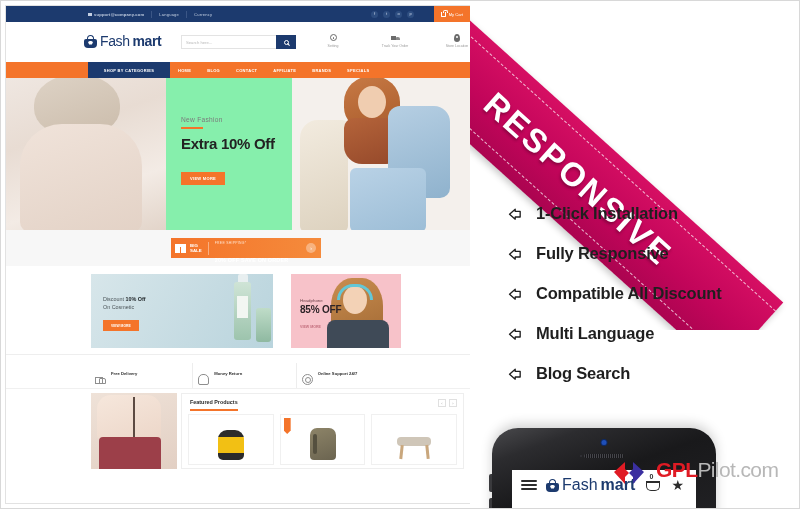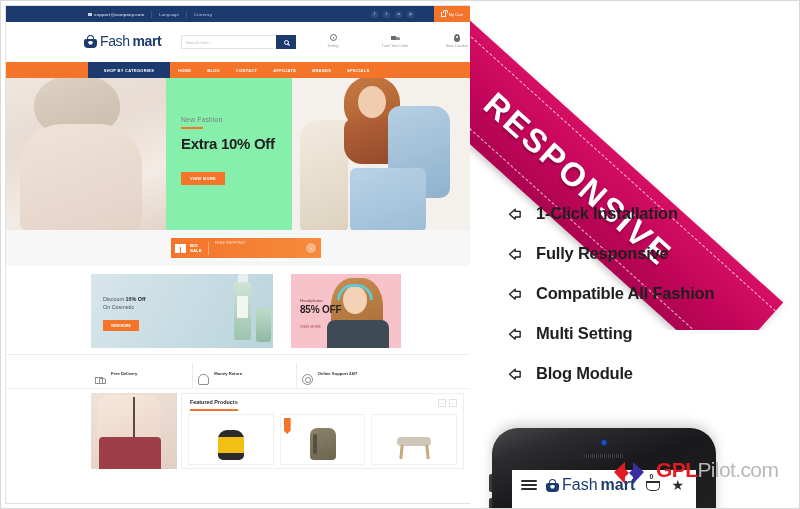--- a/index.html
+++ b/index.html
@@ -490,37 +490,37 @@
             </svg>
         </span>
         <span class="flabel">Fully Responsive</span>
       </div>
       <div class="frow">
         <span class="fico">
           <svg width="17" height="17" viewBox="0 0 24 24">
               <path d="M5 13 L13 6 L13 9 L20 9 L20 17 L13 17 L13 20 Z" fill="none" stroke="#1f1f1f" stroke-width="1.9" stroke-linejoin="round"></path>
             </svg>
         </span>
-        <span class="flabel">Compatible All Fashion</span>
+        <span class="flabel">Compatible All Discount</span>
       </div>
       <div class="frow">
         <span class="fico">
           <svg width="17" height="17" viewBox="0 0 24 24">
               <path d="M5 13 L13 6 L13 9 L20 9 L20 17 L13 17 L13 20 Z" fill="none" stroke="#1f1f1f" stroke-width="1.9" stroke-linejoin="round"></path>
             </svg>
         </span>
-        <span class="flabel">Multi Setting</span>
+        <span class="flabel">Multi Language</span>
       </div>
       <div class="frow">
         <span class="fico">
           <svg width="17" height="17" viewBox="0 0 24 24">
               <path d="M5 13 L13 6 L13 9 L20 9 L20 17 L13 17 L13 20 Z" fill="none" stroke="#1f1f1f" stroke-width="1.9" stroke-linejoin="round"></path>
             </svg>
         </span>
-        <span class="flabel">Blog Module</span>
+        <span class="flabel">Blog Search</span>
       </div>
     </div>
 
   </div>
 
   <div class="phone">
     <span class="phone-side"></span>
     <span class="phone-side2"></span>
     <span class="phone-cam"></span>
     <span class="phone-sens"></span>

